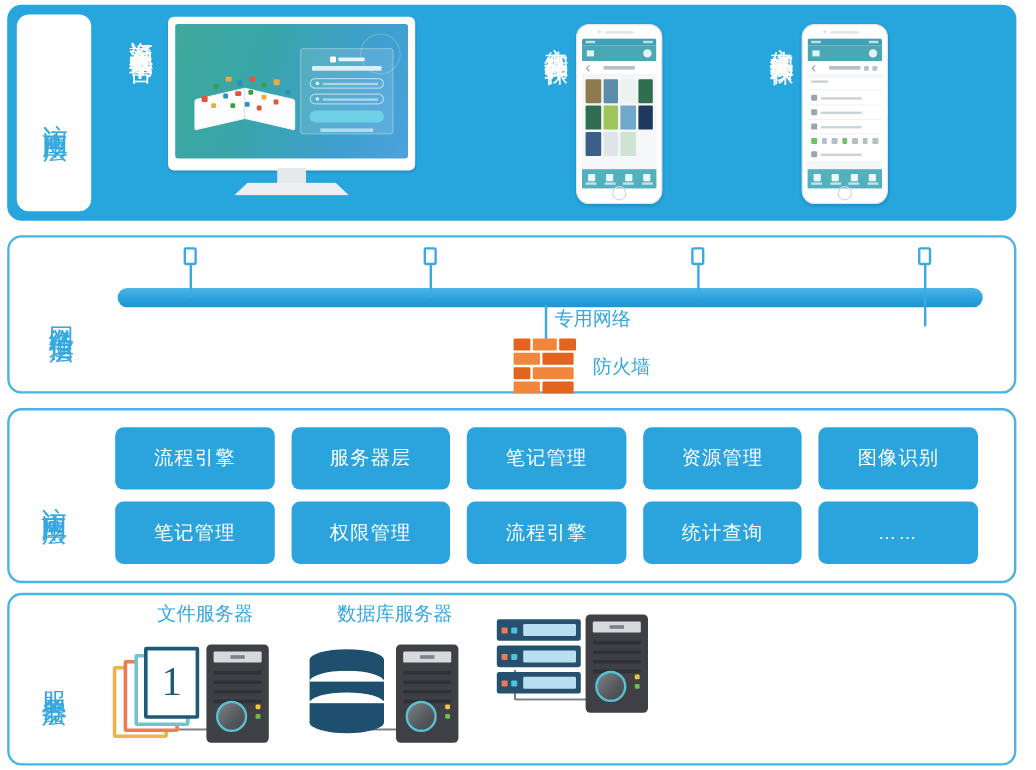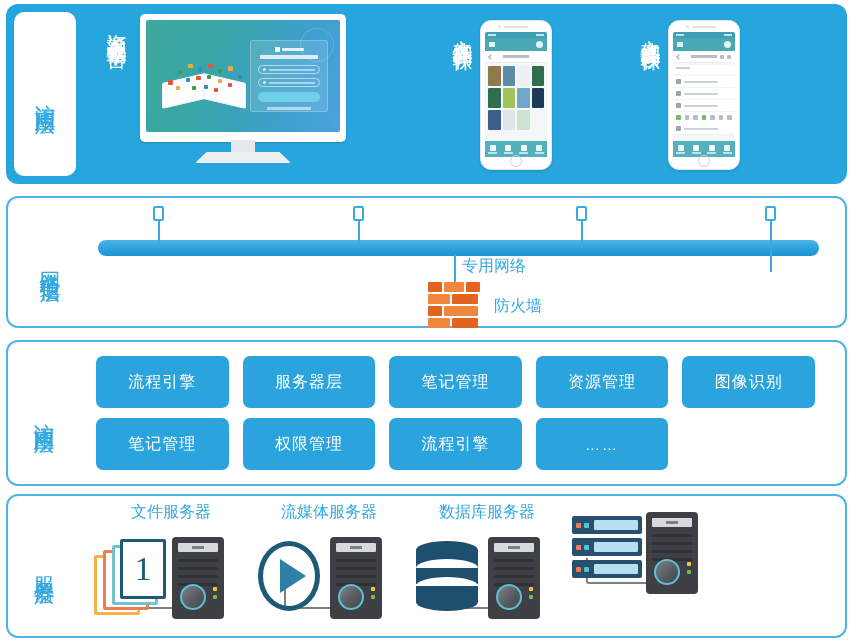--- a/index.html
+++ b/index.html
@@ -496,20 +496,21 @@
     </div>
     <div class="modules-grid">
       <div class="module-tile">流程引擎</div>
       <div class="module-tile">服务器层</div>
       <div class="module-tile">笔记管理</div>
       <div class="module-tile">资源管理</div>
       <div class="module-tile">图像识别</div>
       <div class="module-tile">笔记管理</div>
       <div class="module-tile">权限管理</div>
       <div class="module-tile">流程引擎</div>
+      <div class="module-tile">统计查询</div>
       <div class="module-tile dots">……</div>
     </div>
   </div>
 
   <div class="panel panel-outline" id="layer-servers">
     <div class="layer-label-box" style="width:56px; background:transparent;">
       <div class="layer-label">服务器层</div>
     </div>
 
     <div class="servers-row">
@@ -531,39 +532,20 @@
             <div class="tower-vent" style="top:30px;"></div>
             <div class="tower-vent" style="top:38px;"></div>
             <div class="tower-vent" style="top:46px;"></div>
             <div class="tower-disc"></div>
             <div class="tower-led" style="bottom:28px; background:#f2c33c;"></div>
             <div class="tower-led" style="bottom:20px; background:#6dbf4a;"></div>
           </div>
         </div>
       </div>
 
-      <div class="server-col">
-        <div class="server-title">流媒体服务器</div>
-        <div class="server-art">
-          <div class="tower-cable" style="left:34px; bottom:14px; width:52px; height:26px;"></div>
-          <div class="play-oval">
-            <div class="play-tri"></div>
-          </div>
-          <div class="tower">
-            <div class="tower-drive"></div>
-            <div class="tower-vent" style="top:22px;"></div>
-            <div class="tower-vent" style="top:30px;"></div>
-            <div class="tower-vent" style="top:38px;"></div>
-            <div class="tower-vent" style="top:46px;"></div>
-            <div class="tower-disc"></div>
-            <div class="tower-led" style="bottom:28px; background:#f2c33c;"></div>
-            <div class="tower-led" style="bottom:20px; background:#6dbf4a;"></div>
-          </div>
-        </div>
-      </div>
 
       <div class="server-col">
         <div class="server-title">数据库服务器</div>
         <div class="server-art">
           <div class="tower-cable" style="left:34px; bottom:14px; width:52px; height:26px;"></div>
           <div class="db">
             <div class="db-body" style="top:9px;  height:18px;"></div>
             <div class="db-disc" style="top:18px; background:#ffffff;"></div>
             <div class="db-body" style="top:27px; height:16px;"></div>
             <div class="db-disc" style="top:36px; background:#ffffff;"></div>

